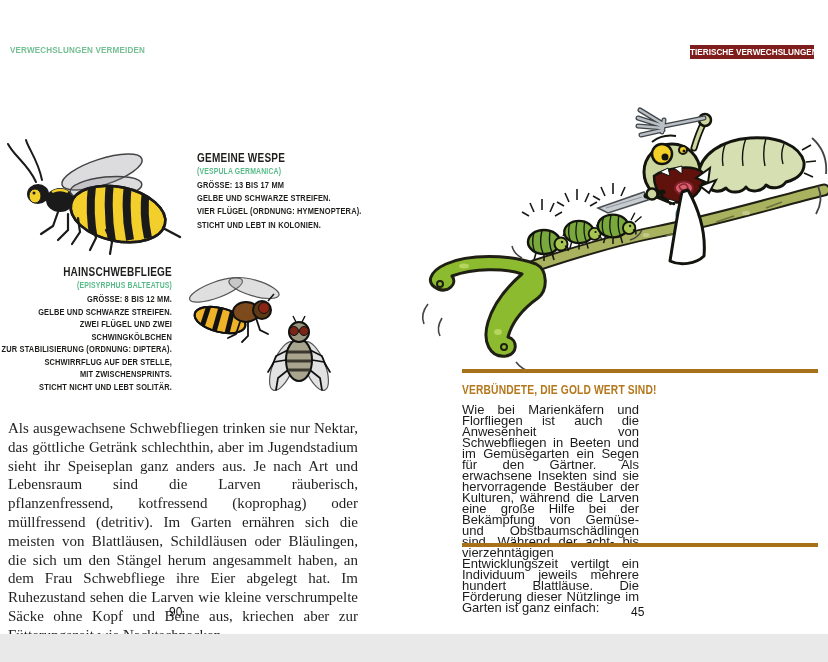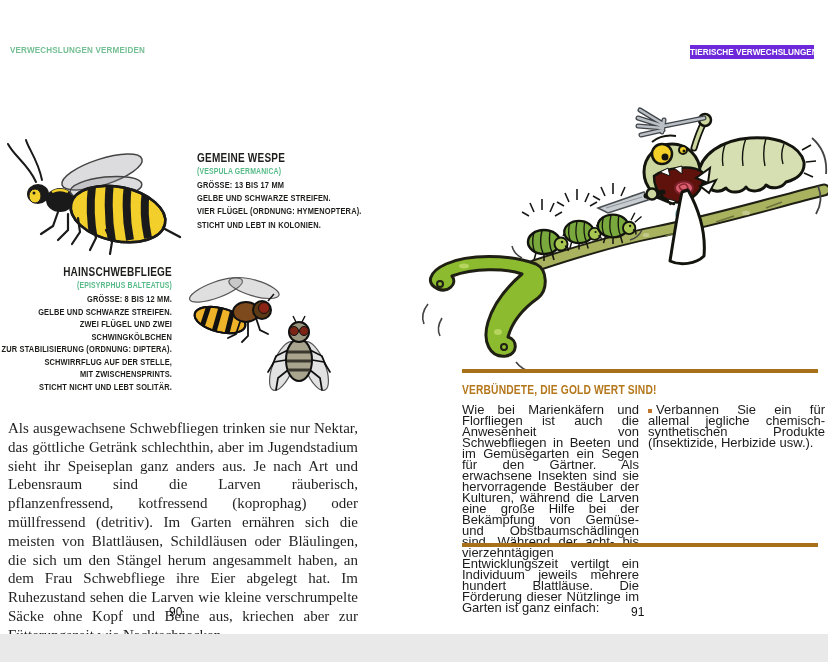--- a/index.html
+++ b/index.html
@@ -1,21 +1,21 @@
 <!DOCTYPE html>
 <html lang="de"><head>
 <meta charset="utf-8">
 <style>
   html,body{margin:0;padding:0;background:#e9e9e9;}
   #spread{position:relative;width:828px;height:634px;background:#ffffff;overflow:hidden;
           font-family:"Liberation Sans",sans-serif;}
   
   .hdr-left{position:absolute;left:10px;top:44px;font-size:9.5px;font-weight:bold;color:#74bf93;
             letter-spacing:.2px;white-space:nowrap;transform:scaleX(.85);transform-origin:left top;}
-  .hdr-badge{position:absolute;left:690px;top:45px;width:124px;height:14px;background:#6d28d9;
+  .hdr-badge{position:absolute;left:690px;top:45px;width:124px;height:14px;background:#7f1d1d;
              color:#fff;font-size:8.2px;font-weight:bold;text-align:center;line-height:15px;
              white-space:nowrap;}
   
   .spec{position:absolute;color:#1d1d1b;font-weight:bold;}
   .spec-title{font-size:12.5px;line-height:14px;letter-spacing:.3px;}
   .spec-latin{font-size:8.6px;line-height:11px;color:#57bb89;letter-spacing:.2px;margin:1px 0 2px;}
   .spec-line{font-size:9.3px;line-height:13.2px;letter-spacing:.2px;}
   .wasp-spec{left:197px;top:151px;width:220px;transform:scaleX(.8);transform-origin:left top;}
   .fly-spec{left:-43px;top:265px;width:215px;text-align:right;transform:scaleX(.8);transform-origin:right top;}
   .fly-spec .spec-line{line-height:12.5px;}
@@ -274,21 +274,20 @@
   </svg>
 
   <div class="rule rule-top"></div>
   <div class="rp-heading">VERBÜNDETE, DIE GOLD WERT SIND!</div>
 
   <div class="col col1">
     <p>Wie bei Marienkäfern und Florfliegen ist auch die Anwesenheit von Schwebfliegen in Beeten und im Gemüsegarten ein Segen für den Gärtner. Als erwachsene Insekten sind sie hervorragende Bestäuber der Kulturen, während die Larven eine große Hilfe bei der Bekämpfung von Gemüse- und Obstbaumschädlingen sind. Während der acht- bis vierzehntägigen Entwicklungszeit vertilgt ein Individuum jeweils mehrere hundert Blattläuse. Die Förderung dieser Nützlinge im Garten ist ganz einfach:</p>
   </div>
 
   <div class="col col2">
-    <p><span class="bullet"></span><span>Verbannen Sie ein für allemal jegliche chemisch-synthetischen Produkte (Insektizide, Herbizide usw.).</span></p>
   </div>
 
   <div class="rule rule-bottom"></div>
 
-  <div class="pagenum p91">91</div>
+  <div class="pagenum p91">45</div>
 
   <div class="bottom-bar"></div>
 </div>
 
 </body></html>

